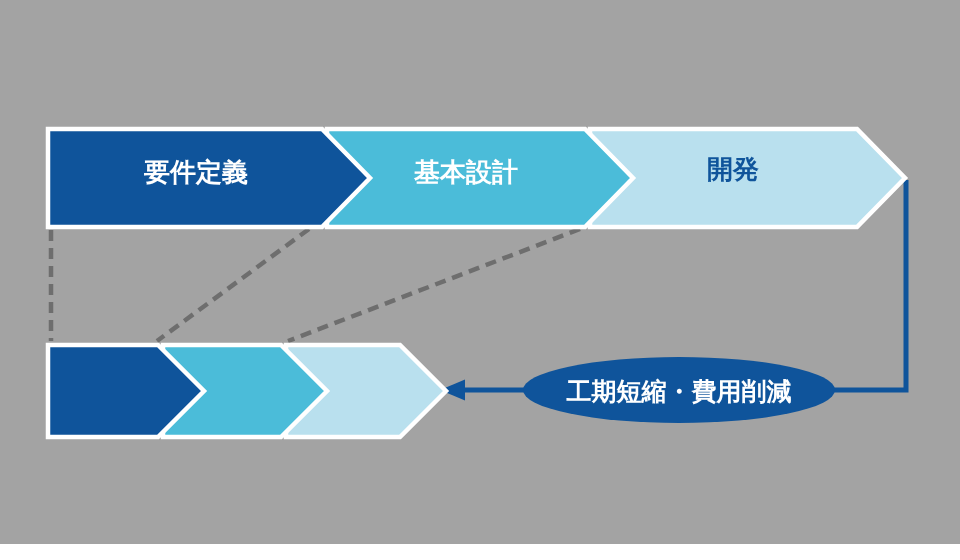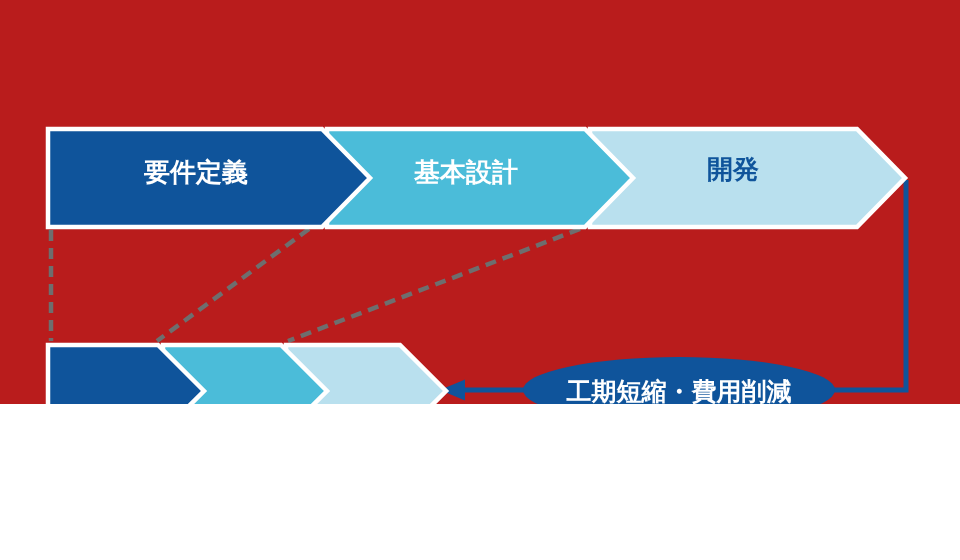--- a/index.html
+++ b/index.html
@@ -3,22 +3,22 @@
 <meta charset="utf-8">
 <style>
   html, body {
     margin: 0;
     padding: 0;
     background: #ffffff;
   }
   .canvas {
     position: relative;
     width: 960px;
-    height: 404px;
-    background: #b91c1c;
+    height: 544px;
+    background: #a3a3a3;
     overflow: hidden;
     font-family: "Liberation Sans", "DejaVu Sans", sans-serif;
   }
   svg { display: block; }
   .chevron {
     stroke: #ffffff;
     stroke-width: 4.5;
     stroke-linejoin: miter;
   }
   .stage-label {

